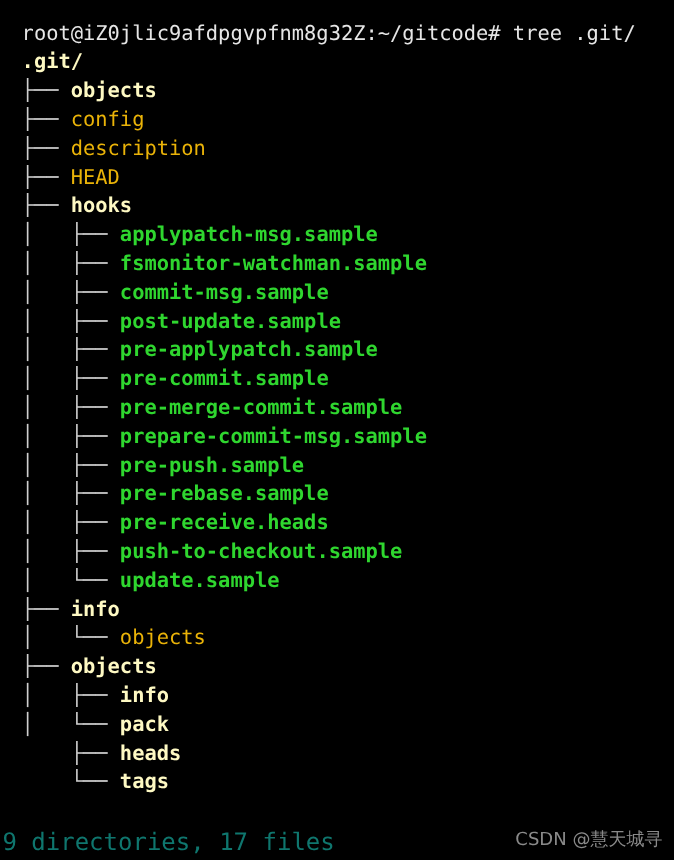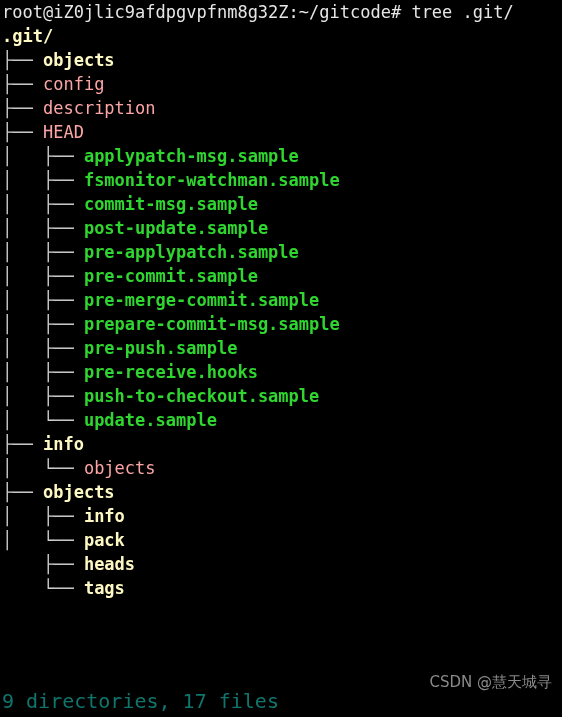--- a/index.html
+++ b/index.html
@@ -11,21 +11,21 @@
     width: 562px;
     height: 717px;
     overflow: hidden;
     font-family: "DejaVu Sans Mono", "Liberation Mono", monospace;
   }
   #terminal {
     position: relative;
     width: 562px;
     height: 717px;
     background: #000000;
-    padding: 0;
+    padding: 16px;
     box-sizing: border-box;
   }
   .line {
     height: 24px;
     line-height: 24px;
     font-size: 17px;
     letter-spacing: 0px;
     white-space: pre;
     color: #d8d8d8;
     padding-left: 2px;
@@ -40,38 +40,38 @@
   }
   .name-dir {
     color: #fef9c3;
     font-weight: bold;
   }
   .name-exec {
     color: #2fd62f;
     font-weight: bold;
   }
   .name-file {
-    color: #fca5a5;
+    color: #eab308;
     font-weight: normal;
   }
   #summary {
     position: absolute;
     left: 2px;
     bottom: 4px;
     height: 24px;
     line-height: 24px;
     font-size: 20px;
     white-space: pre;
     color: #0f766e;
     font-family: "DejaVu Sans Mono", "Liberation Mono", monospace;
   }
   #watermark {
     position: absolute;
     right: 10px;
-    bottom: 26px;
+    bottom: 9px;
     font-size: 15px;
     line-height: 18px;
     color: #8a8a8a;
     font-family: "DejaVu Sans", "Liberation Sans", sans-serif;
     white-space: pre;
   }
 </style>
 </head>
 <body>
 
@@ -79,30 +79,32 @@
 
   <div class="line prompt-line">root@iZ0jlic9afdpgvpfnm8g32Z:~/gitcode# tree .git/</div>
 
   <div class="line"><span class="name-dir">.git/</span></div>
 
   <div id="tree-body">
       <div class="line"><span class="prefix">├── </span><span class="name-dir">objects</span></div>
       <div class="line"><span class="prefix">├── </span><span class="name-file">config</span></div>
       <div class="line"><span class="prefix">├── </span><span class="name-file">description</span></div>
       <div class="line"><span class="prefix">├── </span><span class="name-file">HEAD</span></div>
+      <div class="line"><span class="prefix">├── </span><span class="name-dir">hooks</span></div>
       <div class="line"><span class="prefix">│   ├── </span><span class="name-exec">applypatch-msg.sample</span></div>
       <div class="line"><span class="prefix">│   ├── </span><span class="name-exec">fsmonitor-watchman.sample</span></div>
       <div class="line"><span class="prefix">│   ├── </span><span class="name-exec">commit-msg.sample</span></div>
       <div class="line"><span class="prefix">│   ├── </span><span class="name-exec">post-update.sample</span></div>
       <div class="line"><span class="prefix">│   ├── </span><span class="name-exec">pre-applypatch.sample</span></div>
       <div class="line"><span class="prefix">│   ├── </span><span class="name-exec">pre-commit.sample</span></div>
       <div class="line"><span class="prefix">│   ├── </span><span class="name-exec">pre-merge-commit.sample</span></div>
       <div class="line"><span class="prefix">│   ├── </span><span class="name-exec">prepare-commit-msg.sample</span></div>
       <div class="line"><span class="prefix">│   ├── </span><span class="name-exec">pre-push.sample</span></div>
-      <div class="line"><span class="prefix">│   ├── </span><span class="name-exec">pre-receive.hooks</span></div>
+      <div class="line"><span class="prefix">│   ├── </span><span class="name-exec">pre-rebase.sample</span></div>
+      <div class="line"><span class="prefix">│   ├── </span><span class="name-exec">pre-receive.heads</span></div>
       <div class="line"><span class="prefix">│   ├── </span><span class="name-exec">push-to-checkout.sample</span></div>
       <div class="line"><span class="prefix">│   └── </span><span class="name-exec">update.sample</span></div>
       <div class="line"><span class="prefix">├── </span><span class="name-dir">info</span></div>
       <div class="line"><span class="prefix">│   └── </span><span class="name-file">objects</span></div>
       <div class="line"><span class="prefix">├── </span><span class="name-dir">objects</span></div>
       <div class="line"><span class="prefix">│   ├── </span><span class="name-dir">info</span></div>
       <div class="line"><span class="prefix">│   └── </span><span class="name-dir">pack</span></div>
       <div class="line"><span class="prefix">    ├── </span><span class="name-dir">heads</span></div>
       <div class="line"><span class="prefix">    └── </span><span class="name-dir">tags</span></div>
     </div>

